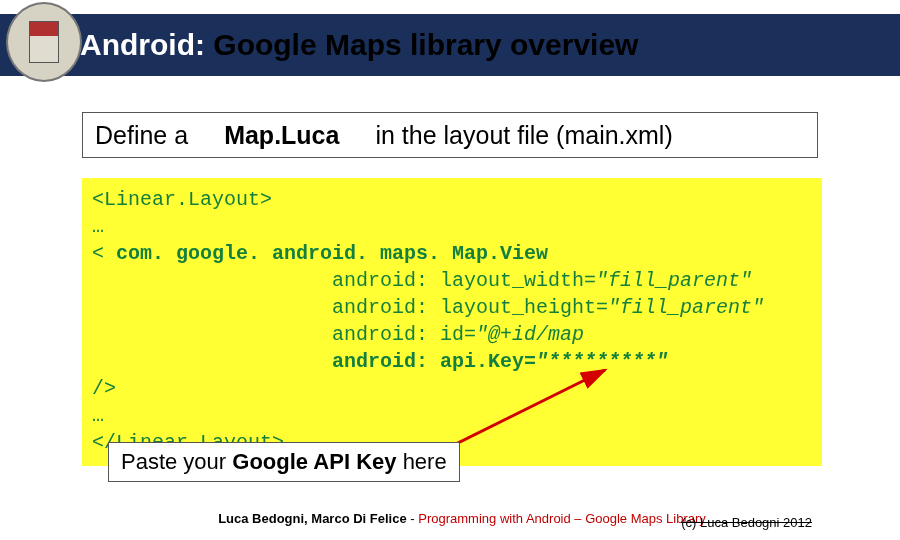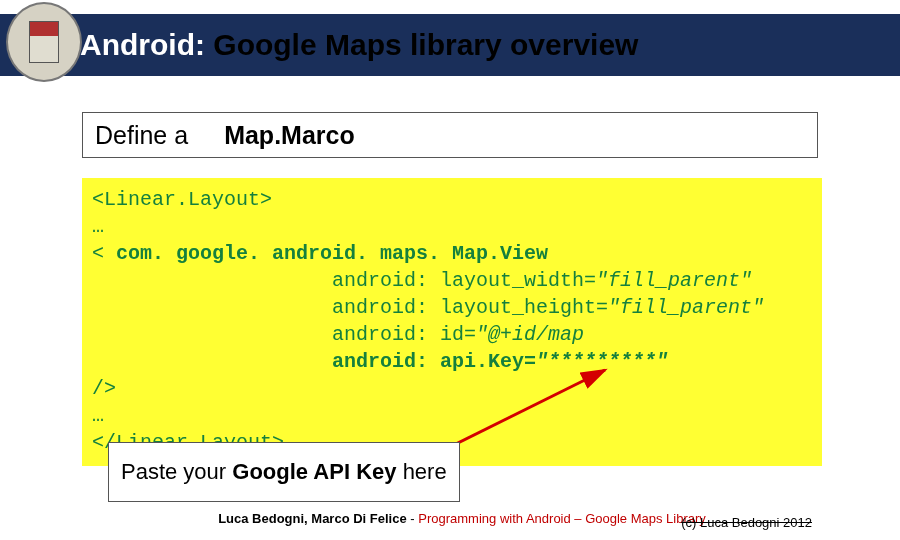--- a/index.html
+++ b/index.html
@@ -75,21 +75,21 @@
     line-height: 1.35;
     color: #15803d;
   }
   .code-block .kw { font-weight: bold; }
   .code-block .str { font-style: italic; }
   .callout-box {
     position: absolute;
     top: 442px;
     left: 108px;
     border: 1px solid #555;
-    padding: 16px 12px;
+    padding: 6px 12px;
     font-size: 22px;
     background: #fff;
   }
   .callout-box b { font-weight: bold; }
   .arrow {
     position: absolute;
     top: 362px;
     left: 450px;
     width: 180px;
     height: 90px;
@@ -123,21 +123,22 @@
 </div>
 
 <div class="header-bar">
   <div class="slide-title">
     <span class="t1">Android:</span><span class="t2"> Google Maps library overview</span>
   </div>
 </div>
 
 <div class="instruction-box">
   <span>Define a </span>
-  <b>Map.Marco</b>
+  <b>Map.Luca</b>
+  <span> in the layout file (main.xml)</span>
 </div>
 
 <div class="code-block">
   <div>&lt;Linear.Layout&gt;</div>
   <div>…</div>
   <div><span>&lt; </span><span class="kw">com. google. android. maps. Map.View</span></div>
   <div style="white-space:pre;"><span>                    android: layout_width=</span><span class="str">"fill_parent"</span></div>
   <div style="white-space:pre;"><span>                    android: layout_height=</span><span class="str">"fill_parent"</span></div>
   <div style="white-space:pre;"><span>                    android: id=</span><span class="str">"@+id/map</span></div>
   <div style="white-space:pre;"><span>                    </span><span class="kw">android: api.Key=</span><span class="kw str">"*********"</span></div>

